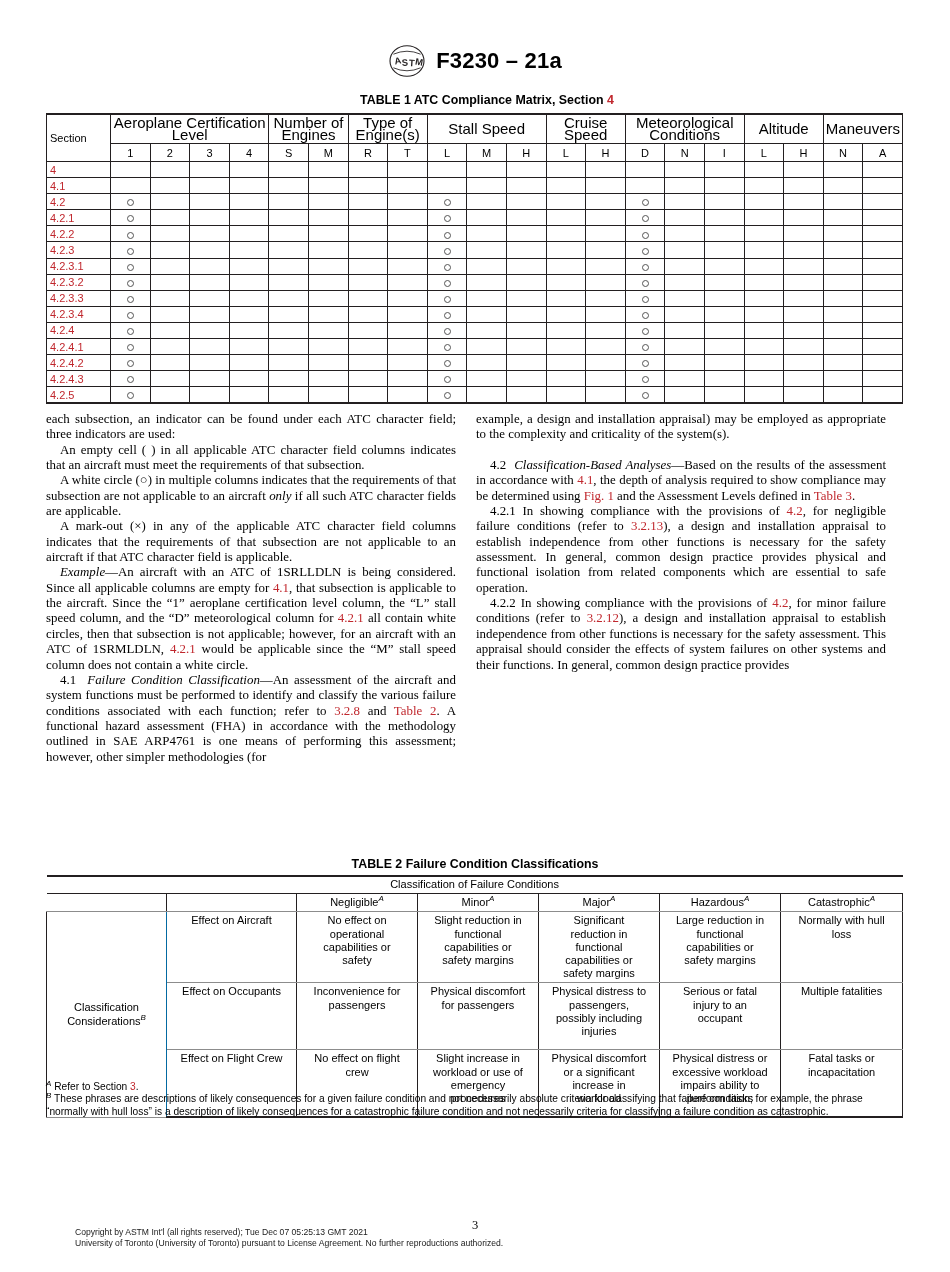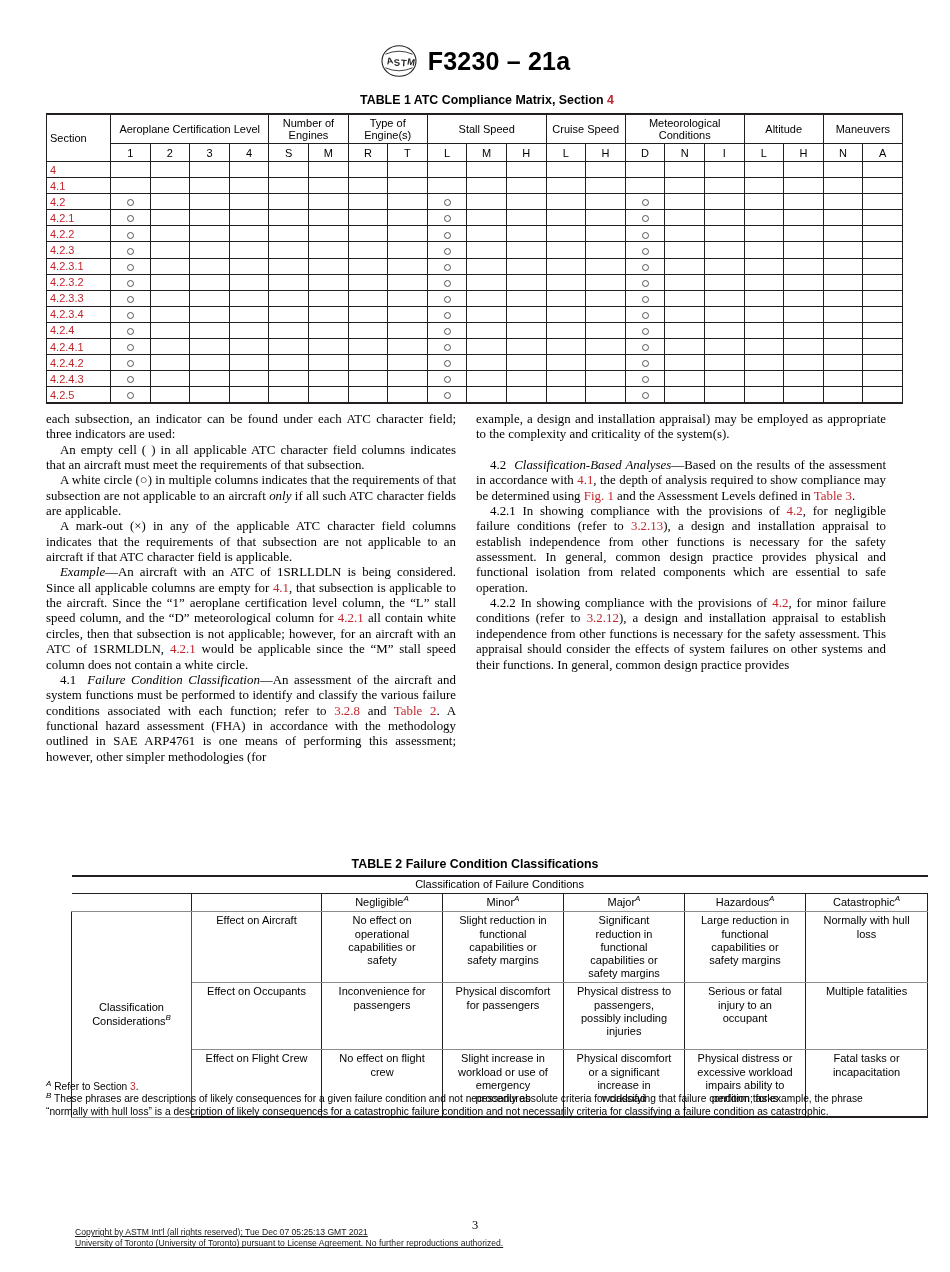--- a/index.html
+++ b/index.html
@@ -34,21 +34,21 @@
   }
   .astm-logo {
     width: 38px; height: 34px;
     display: inline-block;
     position: relative;
   }
   .astm-logo svg { display:block; }
   .doc-title {
     font-family: "Liberation Sans", sans-serif;
     font-weight: bold;
-    font-size: 25px;
+    font-size: 22px;
     letter-spacing: 0.2px;
   }
 
   
   .t1-caption {
     position: absolute;
     top: 93px; left: 0; width: 950px;
     text-align: center;
     font-family: "Liberation Sans", sans-serif;
     font-weight: bold;
@@ -73,21 +73,21 @@
   table.t1 th, table.t1 td {
     border: 1px solid #231f20;
     text-align: center;
     vertical-align: middle;
     padding: 0;
     background: #fff;
   }
   table.t1 thead th { font-weight: normal; }
   .t1 .topline { border-top: 2.2px solid #231f20; }
   .t1 .botline { border-bottom: 2.2px solid #231f20; }
-  .t1 .hdr-group { height: 28px; font-size: 11px; line-height: 12px; }
+  .t1 .hdr-group { height: 28px; font-size: 15px; line-height: 12px; }
   .t1 .hdr-sub { height: 17px; font-size: 11px; }
   .t1 .sec-cell {
     text-align: left;
     padding-left: 3px;
     font-family: "Liberation Sans", sans-serif;
     font-size: 11px;
     color: #c0272d;
     height: 15.1px;
   }
   .t1 .hdr-section {
@@ -134,21 +134,20 @@
     text-align: center;
     font-family: "Liberation Sans", sans-serif;
     font-weight: bold;
     font-size: 12.4px;
   }
   .t2-wrap {
     position: absolute;
     top: 875px;
     left: 46px;
     width: 856px;
-    margin-left: 25px;
   }
   table.t2 {
     border-collapse: collapse;
     width: 856px;
     font-family: "Liberation Sans", sans-serif;
     font-size: 11px;
     table-layout: fixed;
   }
   table.t2 td, table.t2 th {
     border-left: 1px solid #231f20;
@@ -200,21 +199,20 @@
     font-size: 12.5px;
   }
   .copyright {
     position: absolute;
     top: 1227px;
     left: 75px;
     font-family: "Liberation Sans", sans-serif;
     font-size: 8.6px;
     line-height: 11.3px;
     color: #1a1a1a;
-    text-decoration: underline;
   }
   .copyright p { margin: 0; }
 </style>
 </head>
 <body>
 
 <div class="page">
 
   <div class="doc-header">
     <span class="astm-logo">

